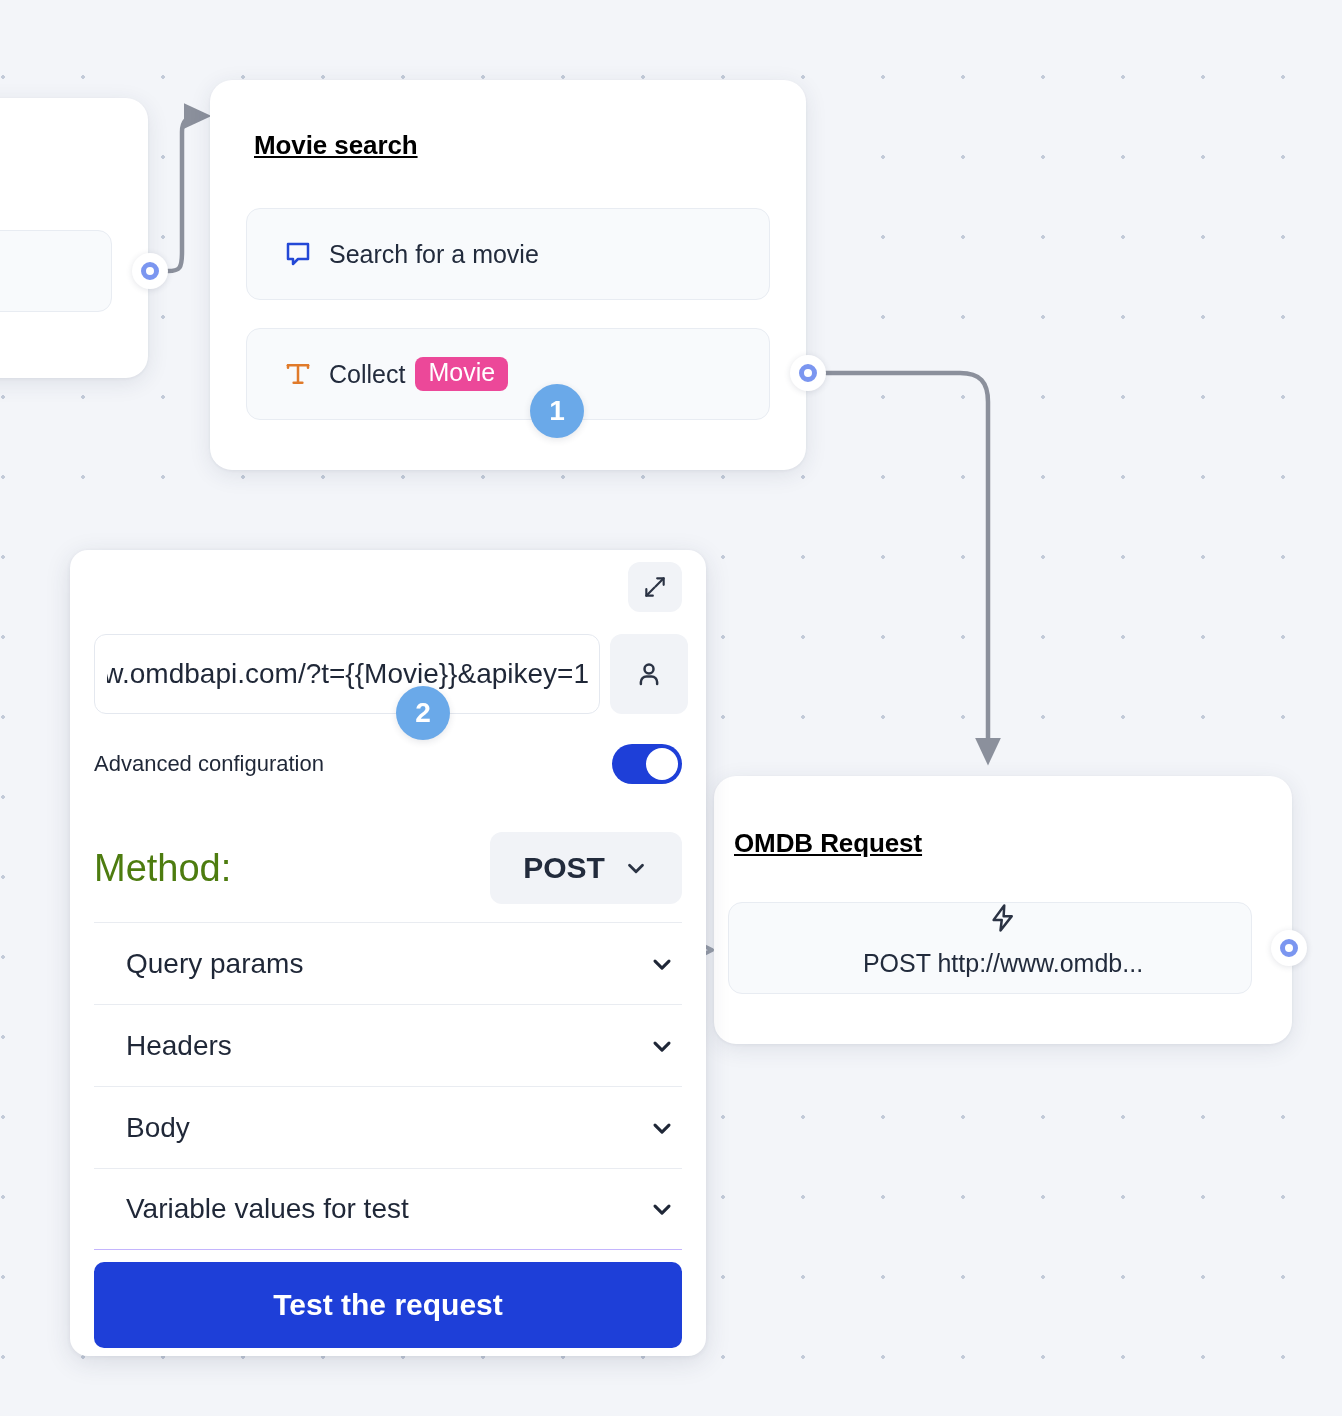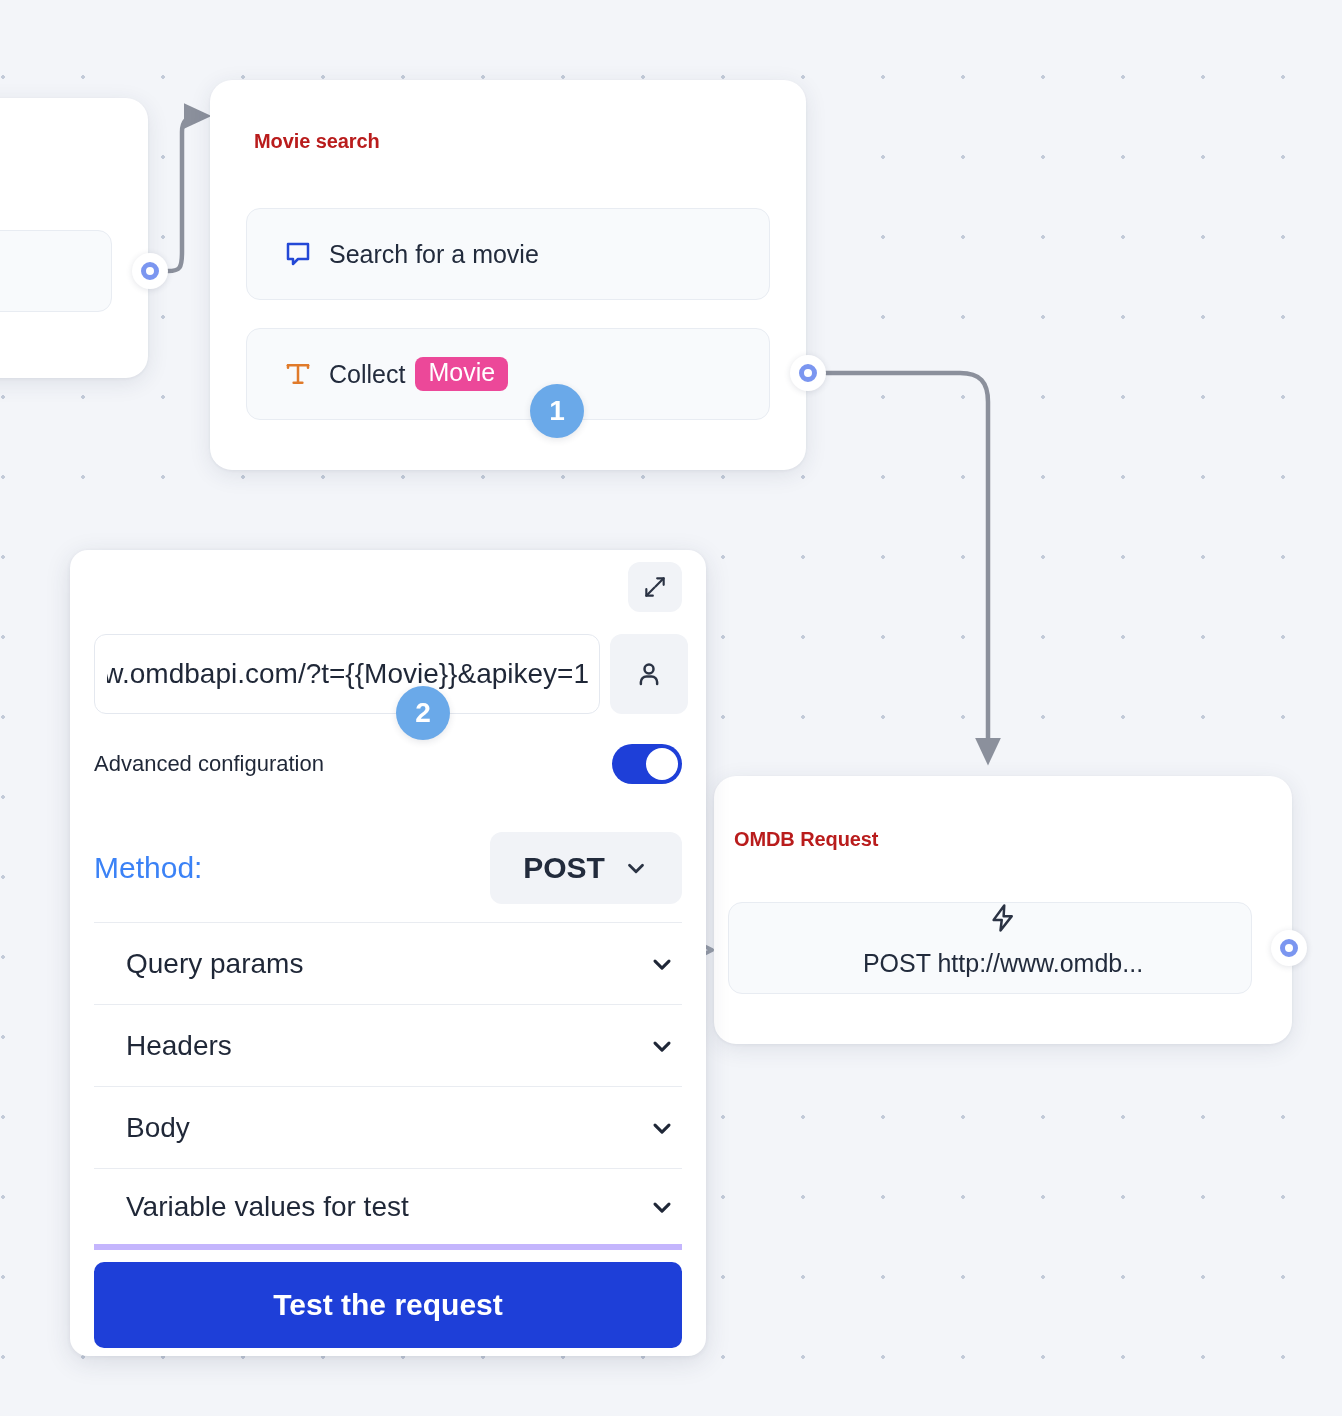--- a/index.html
+++ b/index.html
@@ -33,24 +33,25 @@
   }
 
   
   .node {
     position: absolute;
     background: #ffffff;
     border-radius: 22px;
     box-shadow: 0 5px 22px rgba(38,50,78,0.10), 0 1px 3px rgba(38,50,78,0.06);
   }
   .node-title {
-    font-size: 20px;
+    font-size: 26px;
     font-weight: 700;
-    color: #b91c1c;
+    color: #000000;
     letter-spacing: -0.1px;
+    text-decoration: underline;
   }
   .node-row {
     display: flex;
     align-items: center;
     gap: 16px;
     background: #f8fafc;
     border: 1px solid #e8ecf2;
     border-radius: 14px;
     box-sizing: border-box;
   }
@@ -272,21 +273,21 @@
 
   .method-row {
     position: absolute;
     left: 24px;
     top: 282px;
     width: 588px;
     display: flex;
     align-items: center;
     justify-content: space-between;
   }
-  .method-label { font-size: 30px; color: #3b82f6; }
+  .method-label { font-size: 38px; color: #4d7c0f; }
   #select-method {
     min-width: 192px;
     height: 72px;
     border-radius: 12px;
     background: #f1f3f7;
     display: flex;
     align-items: center;
     justify-content: center;
     gap: 18px;
     font-size: 30px;
@@ -305,21 +306,21 @@
   .acc-item {
     height: 82px;
     border-top: 1px solid #e9ecf1;
     display: flex;
     align-items: center;
     justify-content: space-between;
     padding: 0 6px 0 32px;
     box-sizing: border-box;
     text-align: right;
   }
-  .acc-item:last-child { border-bottom: 6px solid #c4b5fd; }
+  .acc-item:last-child { border-bottom: 1px solid #c4b5fd; }
   .acc-label { font-size: 28px; color: #1f2737; }
 
   #btn-test-request {
     position: absolute;
     left: 24px;
     top: 712px;
     width: 588px;
     height: 86px;
     border-radius: 10px;
     background: #1e3fd8;

